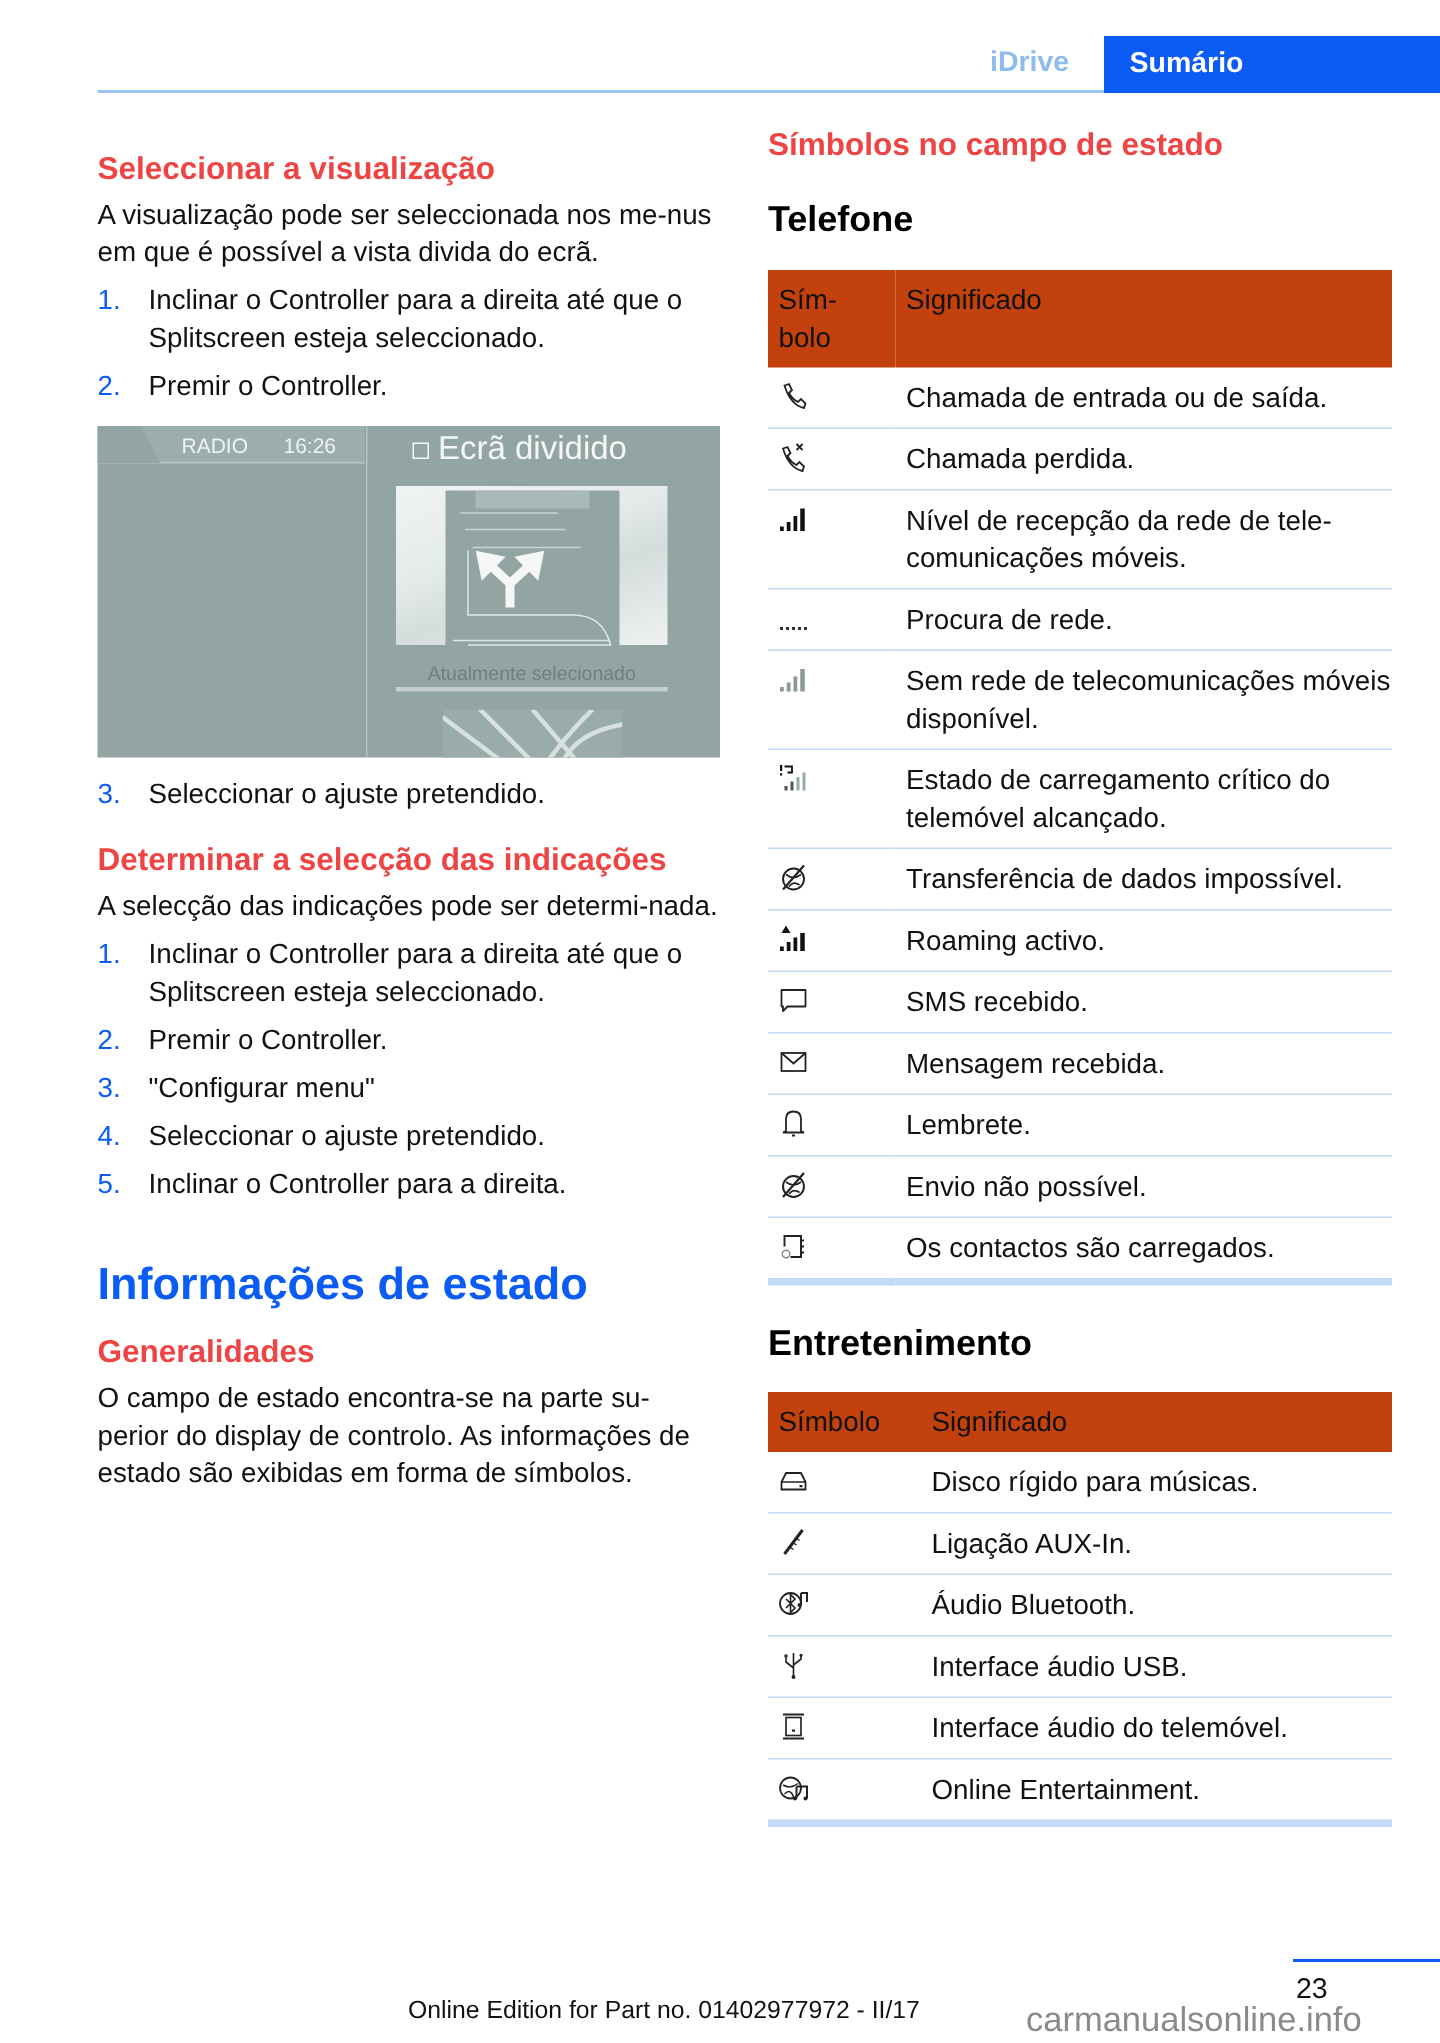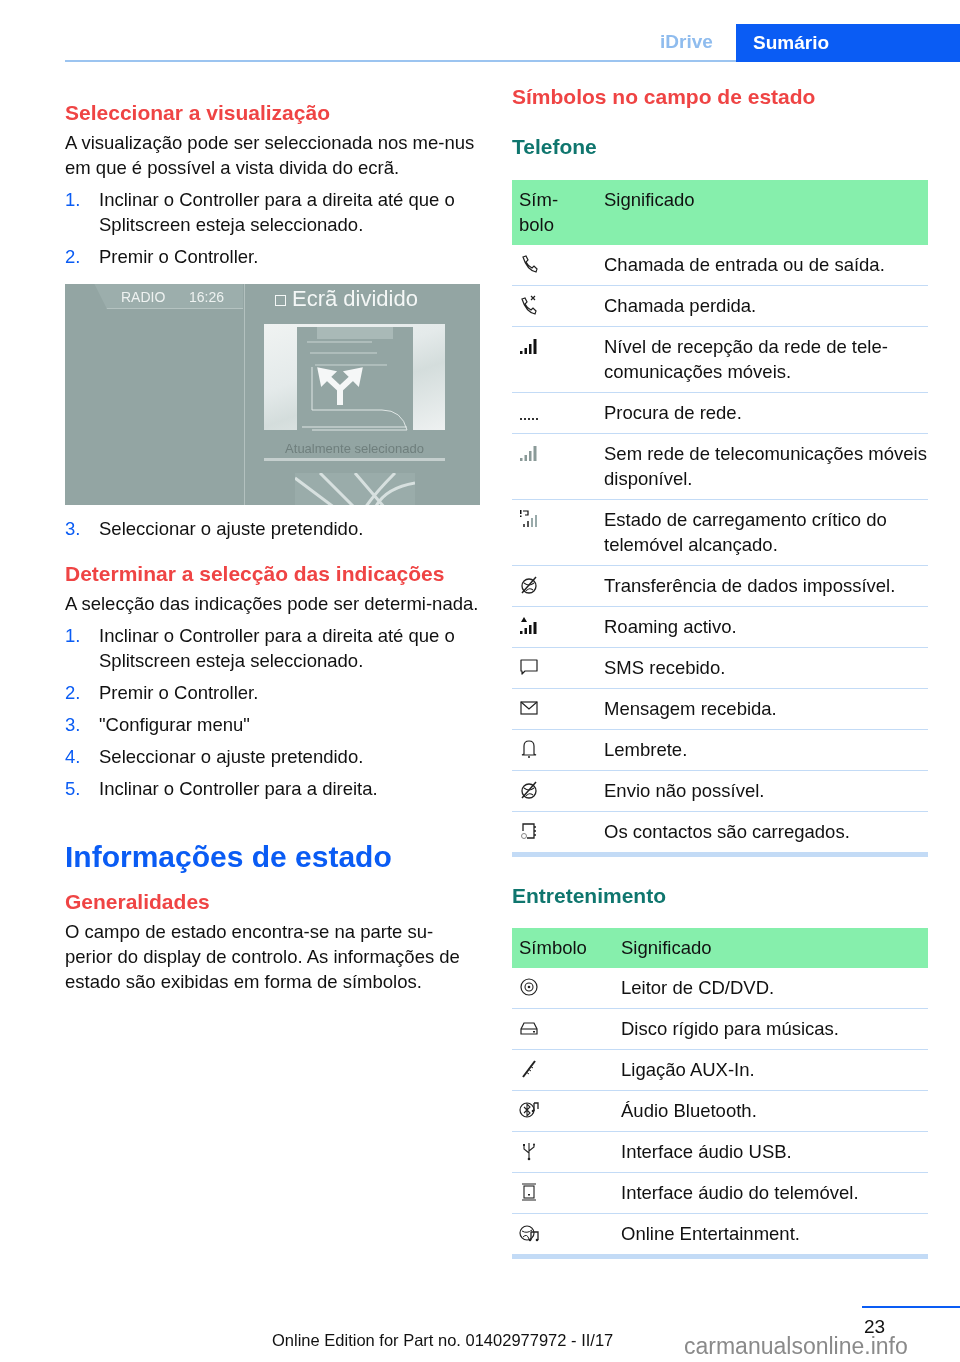--- a/index.html
+++ b/index.html
@@ -11,21 +11,21 @@
   .hdr-idrive { position: absolute; left: 660px; top: 31px; font-size: 19px; font-weight: bold; color: #8fbcee; }
   .hdr-tab { position: absolute; left: 736px; top: 24px; width: 224px; height: 38px; background: #0a5cf4; }
   .hdr-tab span { position: absolute; left: 17px; top: 8px; font-size: 19px; font-weight: bold; color: #fff; }
 
   
   .col-left { position: absolute; left: 65px; top: 100px; width: 415px; }
   .col-right { position: absolute; left: 512px; top: 84px; width: 416px; }
 
   h3.blue { color: #ef4444; font-size: 21px; font-weight: bold; line-height: 26px; }
   h2.blue { color: #0a5cf4; font-size: 30px; font-weight: bold; line-height: 36px; }
-  h4.light { color: #0f766e; font-size: 21px; font-weight: bold; line-height: 26px; }
+  h4.light { color: #000000; font-size: 24px; font-weight: bold; line-height: 26px; }
 
   p.body { font-size: 18.5px; line-height: 25px; color: #111; }
 
   ol.steps { list-style: none; }
   ol.steps li { position: relative; padding-left: 34px; font-size: 18.5px; line-height: 25px; color: #111; margin-top: 7px; }
   ol.steps li .num { position: absolute; left: 0; top: 0; color: #0a5cf4; }
 
   
   .figure { position: relative; width: 415px; height: 221px; background: #93a5a3; overflow: hidden; }
   .fig-topbar { position: absolute; left: 0; top: 0; width: 178px; height: 25px; background: #9caeac; border-bottom: 1px solid #b5c3c1; }
@@ -36,21 +36,21 @@
   .fig-title { position: absolute; left: 210px; top: 2px; font-size: 22px; color: #f4f7f6; }
   .fig-title-box { display: inline-block; width: 11px; height: 11px; border: 1px solid #f4f7f6; margin-right: 6px; vertical-align: 0px; }
   .fig-card { position: absolute; left: 199px; top: 40px; width: 181px; height: 106px; background: linear-gradient(160deg, #f0f3f2 0%, #e4eaea 40%, #d4dddc 60%, #eef1f1 100%); }
   .fig-card-inner { position: absolute; left: 33px; top: 3px; width: 116px; height: 110px; background: #93a5a3; }
   .fig-card-label { position: absolute; left: 0; width: 181px; top: 117px; text-align: center; font-size: 13px; color: #6f7f7d; }
   .fig-card-bottom { position: absolute; left: 0; top: 134px; width: 181px; height: 3px; background: #c5cfce; }
   .fig-map { position: absolute; left: 230px; top: 189px; width: 120px; height: 35px; background: #9aacaa; overflow: hidden; }
 
   
   table.sym { width: 416px; border-collapse: collapse; }
-  table.sym th { background: #86efac; text-align: left; font-weight: normal; font-size: 18.5px; line-height: 25px; padding: 7px 0 8px 7px; vertical-align: top; color: #111; }
+  table.sym th { background: #c2410c; text-align: left; font-weight: normal; font-size: 18.5px; line-height: 25px; padding: 7px 0 8px 7px; vertical-align: top; color: #111; }
   table.sym td { font-size: 18.5px; line-height: 25px; padding: 7px 0 8px 7px; border-bottom: 1px solid #c3dbf6; vertical-align: top; color: #111; }
   table.sym tr:last-child td { border-bottom: 5px solid #c3dbf6; }
   table.sym td.ico { width: 85px; }
   table.ent td.ico, table.ent th.ico { width: 102px; }
   .icon { display: inline-block; width: 20px; height: 20px; vertical-align: middle; margin-top: -4px; }
   .icon svg { width: 20px; height: 20px; }
 
   
   .ftr-line { position: absolute; left: 862px; top: 1306px; width: 98px; height: 2px; background: #0a5cf4; }
   .ftr-page { position: absolute; left: 864px; top: 1316px; font-size: 19px; color: #111; }
@@ -257,28 +257,20 @@
   <table class="sym ent" style="margin-top:19px">
     <thead>
       <tr>
         <th class="ico">Símbolo</th>
         <th>Significado</th>
       </tr>
     </thead>
     <tbody>
       <tr>
         <td class="ico"><span class="icon"><svg viewBox="0 0 20 20">
-                <circle cx="10" cy="10" r="8" fill="none" stroke="#222" stroke-width="1.2"></circle>
-                <circle cx="10" cy="10" r="4" fill="none" stroke="#222" stroke-width="1.1"></circle>
-                <circle cx="10" cy="10" r="1.3" fill="#222"></circle>
-              </svg></span></td>
-        <td>Leitor de CD/DVD.</td>
-      </tr>
-      <tr>
-        <td class="ico"><span class="icon"><svg viewBox="0 0 20 20">
                 <path d="M2 11 L5 5 H15 L18 11 V16 H2 Z" fill="none" stroke="#222" stroke-width="1.2"></path>
                 <path d="M2 11 H18" stroke="#222" stroke-width="1.1"></path>
                 <rect x="14" y="13" width="2" height="1.5" fill="#222"></rect>
               </svg></span></td>
         <td>Disco rígido para músicas.</td>
       </tr>
       <tr>
         <td class="ico"><span class="icon"><svg viewBox="0 0 20 20">
                 <path d="M4 18 L16 2" stroke="#222" stroke-width="2"></path>
                 <path d="M7 13 L10 15 M9 10 L12 12 M11 7 L14 9" stroke="#222" stroke-width="1"></path>

